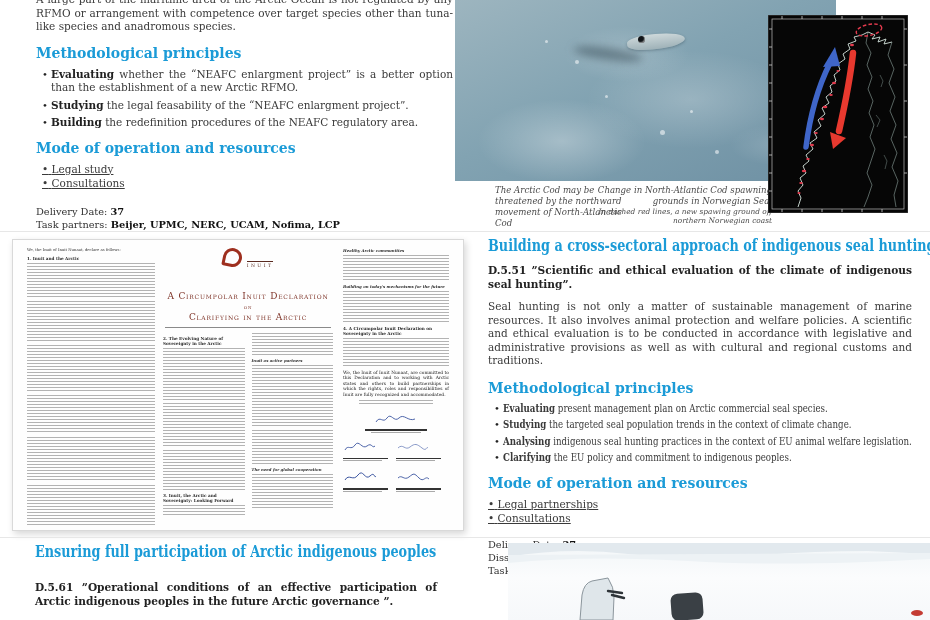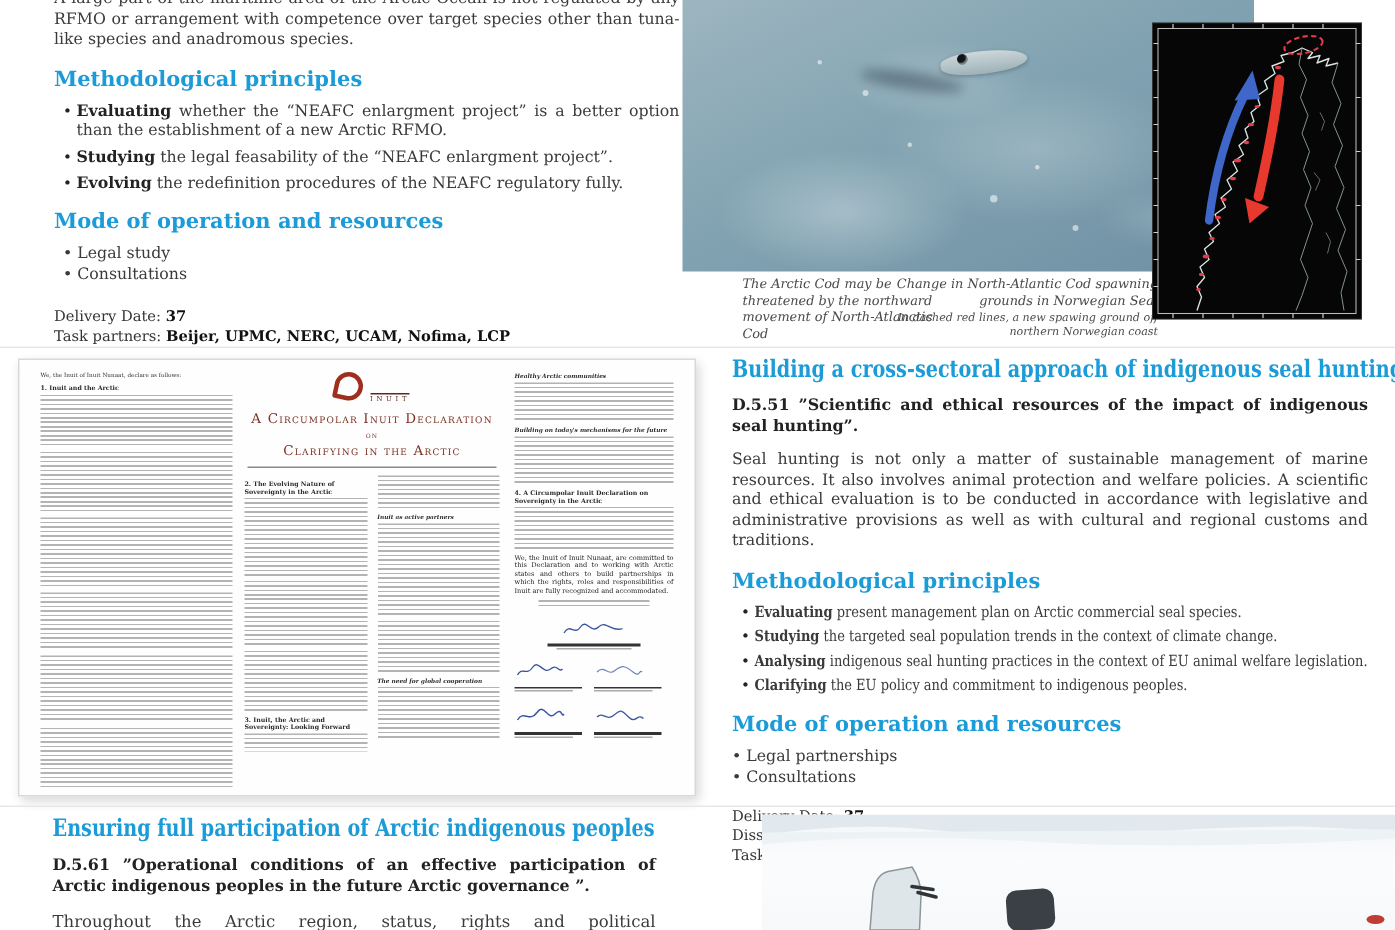--- a/index.html
+++ b/index.html
@@ -10,21 +10,21 @@
   
   .body-txt{font-size:10.5px;line-height:13.5px;text-align:justify;color:#3a3a3a;margin:0;}
   .h-blue{color:#1b9bd7;font-weight:bold;margin:0;}
   .h-big{font-size:16px;white-space:nowrap;transform:scaleX(.80);transform-origin:0 50%;}
   .h-med{font-size:14px;margin:0;}
   .bold-line{font-size:10.6px;line-height:13.5px;font-weight:bold;color:#222;text-align:justify;margin:0;}
   .bullet{display:flex;margin:0 0 4px 6px;}
   .bullet .b-dot{width:9px;flex:0 0 9px;font-size:10px;line-height:13.5px;color:#222;}
   .b-text{font-size:10.5px;line-height:13.5px;text-align:justify;margin:0;flex:1;}
   .b-text b{color:#222;}
-  .b-plain{font-size:10.5px;line-height:14px;margin:0;}
+  .b-plain{font-size:10.5px;line-height:14px;margin:0;text-decoration:underline;}
   .nowrap-scale{display:inline-block;white-space:nowrap;transform:scaleX(.85);transform-origin:0 50%;font-size:10.2px;line-height:13px;}
   .meta{font-size:9.8px;line-height:13px;color:#333;}
   .meta b{color:#111;text-align:right;}
   .divider{left:0;width:930px;height:1px;background:#e7e7e7;}
 
   
   .cod-photo{left:455px;top:0;width:381px;height:181px;overflow:hidden;
     background:
       radial-gradient(ellipse 120px 60px at 28% 78%, rgba(255,255,255,.30), transparent 70%),
       radial-gradient(ellipse 150px 70px at 62% 55%, rgba(255,255,255,.22), transparent 70%),
@@ -69,21 +69,21 @@
       <div class="bullet">
           <span class="b-dot">•</span>
           <p class="b-text"><b>Evaluating</b><span> whether the “NEAFC enlargment project”  is a better option than the establishment of a new Arctic RFMO.</span></p>
         </div>
       <div class="bullet">
           <span class="b-dot">•</span>
           <p class="b-text"><b>Studying</b><span> the legal feasability of the “NEAFC enlargment project”.</span></p>
         </div>
       <div class="bullet">
           <span class="b-dot">•</span>
-          <p class="b-text"><b>Evolving</b><span> the redefinition procedures of the NEAFC regulatory fully.</span></p>
+          <p class="b-text"><b>Building</b><span> the redefinition procedures of the NEAFC regulatory area.</span></p>
         </div>
     </div>
 
     <h3 class="h-blue h-med" style="margin-top:10px;">Mode of operation and resources</h3>
     <div style="margin-top:6px;margin-left:6px;">
       <p class="b-plain"><span>•</span> <span>Legal study</span></p>
       <p class="b-plain"><span>•</span> <span>Consultations</span></p>
     </div>
 
     <div class="meta" style="margin-top:15px;">
@@ -165,21 +165,21 @@
       <div class="greek" style="height:38px;margin-bottom:4px;"></div>
       <div class="greek" style="height:44px;margin-bottom:4px;"></div>
       <div class="greek" style="height:40px;"></div>
     </div>
 
     <div class="abs" style="left:150px;top:8px;width:170px;">
       <div style="text-align:center;">
         <div style="display:inline-block;width:13px;height:13px;border:3px solid #9e2f1f;border-radius:50% 50% 50% 10%;transform:rotate(12deg);"></div>
         <div style="font-size:4.5px;letter-spacing:2.5px;color:#5a2a20;border-top:.5px solid #5a2a20;display:inline-block;padding-top:1px;margin-top:1px;">INUIT</div>
       </div>
-      <div class="doc-title" style="font-size:9px;margin-top:4px;">A Circumpolar Inuit Declaration</div>
+      <div class="doc-title" style="font-size:9px;margin-top:20px;">A Circumpolar Inuit Declaration</div>
       <div class="doc-title" style="font-size:6px;margin-top:2px;">on</div>
       <div class="doc-title" style="font-size:9px;margin-top:2px;">Clarifying in the Arctic</div>
       <div style="height:1px;background:#8a8a8a;margin:5px 2px 5px 2px;"></div>
       <div style="display:flex;gap:7px;">
         <div style="flex:1;">
           <div class="doc-h">2. The Evolving Nature of Sovereignty in the Arctic</div>
           <div class="greek" style="height:52px;margin-bottom:3px;"></div>
           <div class="greek" style="height:44px;margin-bottom:3px;"></div>
           <div class="greek" style="height:40px;margin-bottom:3px;"></div>
           <div class="doc-h">3. Inuit, the Arctic and Sovereignty: Looking Forward</div>
@@ -241,21 +241,21 @@
             </svg>
           <div class="sig-name"></div>
           <div class="sig-sub"></div>
         </div>
       </div>
     </div>
   </div>
 
   <div class="abs" style="left:488px;top:236px;width:424px;">
     <h2 class="h-blue h-big">Building a cross-sectoral approach of indigenous seal hunting</h2>
-    <p class="bold-line" style="margin-top:9px;">D.5.51 ”Scientific and ethical resources of the impact of indigenous seal hunting”.</p>
+    <p class="bold-line" style="margin-top:9px;">D.5.51 ”Scientific and ethical evaluation of the climate of indigenous seal hunting”.</p>
     <p class="body-txt" style="margin-top:9px;">Seal hunting is not only a matter of sustainable management of marine resources. It also involves animal protection and welfare policies.  A scientific and ethical evaluation is to be conducted in accordance with legislative and administrative provisions as well as with cultural and regional customs and traditions.</p>
 
     <h3 class="h-blue h-med" style="margin-top:12px;">Methodological principles</h3>
     <div style="margin-top:6px;">
       <div class="bullet" style="margin-bottom:3px;">
           <span class="b-dot">•</span>
           <span class="nowrap-scale"><b>Evaluating</b><span> present management plan on Arctic commercial seal species.</span></span>
         </div>
       <div class="bullet" style="margin-bottom:3px;">
           <span class="b-dot">•</span>
@@ -283,21 +283,21 @@
       <div><span>Delivery Date:</span> <b>37</b></div>
       <div><span>Dissemination level:</span> <b>PU (confidential)</b></div>
       <div><span>Task partners:</span> <b>NERC, UCAM, LCP</b></div>
     </div>
   </div>
 
   <div class="abs divider" style="top:537px;"></div>
 
   <div class="abs" style="left:35px;top:542px;width:402px;">
     <h2 class="h-blue h-big">Ensuring full participation of Arctic indigenous peoples</h2>
-    <p class="bold-line" style="margin-top:10px;">D.5.61 ”Operational conditions of an effective participation of Arctic indigenous peoples in the future Arctic governance ”.</p>
+    <p class="bold-line" style="margin-top:20px;">D.5.61 ”Operational conditions of an effective participation of Arctic indigenous peoples in the future Arctic governance ”.</p>
     <p class="body-txt" style="margin-top:10px;font-size:11px;">Throughout the Arctic region, status, rights and political representation of indigenous</p>
   </div>
 
   <div class="abs snow">
     <svg width="422" height="77" viewBox="0 0 422 77">
       <path d="M0 14 Q60 4 120 11 T 240 13 T 360 8 L422 11 L422 0 L0 0 Z" fill="#e2e9ee"></path>
       <path d="M0 20 Q80 12 180 18 T 422 16 L422 10 L0 12 Z" fill="#edf2f5"></path>
 
       <path d="M72 77 L74 52 Q76 40 84 38 L100 35 Q106 44 106 54 L105 77 Z" fill="#dfe6ea" stroke="#8b959c" stroke-width="1"></path>
       <path d="M100 48 l14 2 M104 52 l12 3" stroke="#2e3438" stroke-width="2.4" stroke-linecap="round" fill="none"></path>

